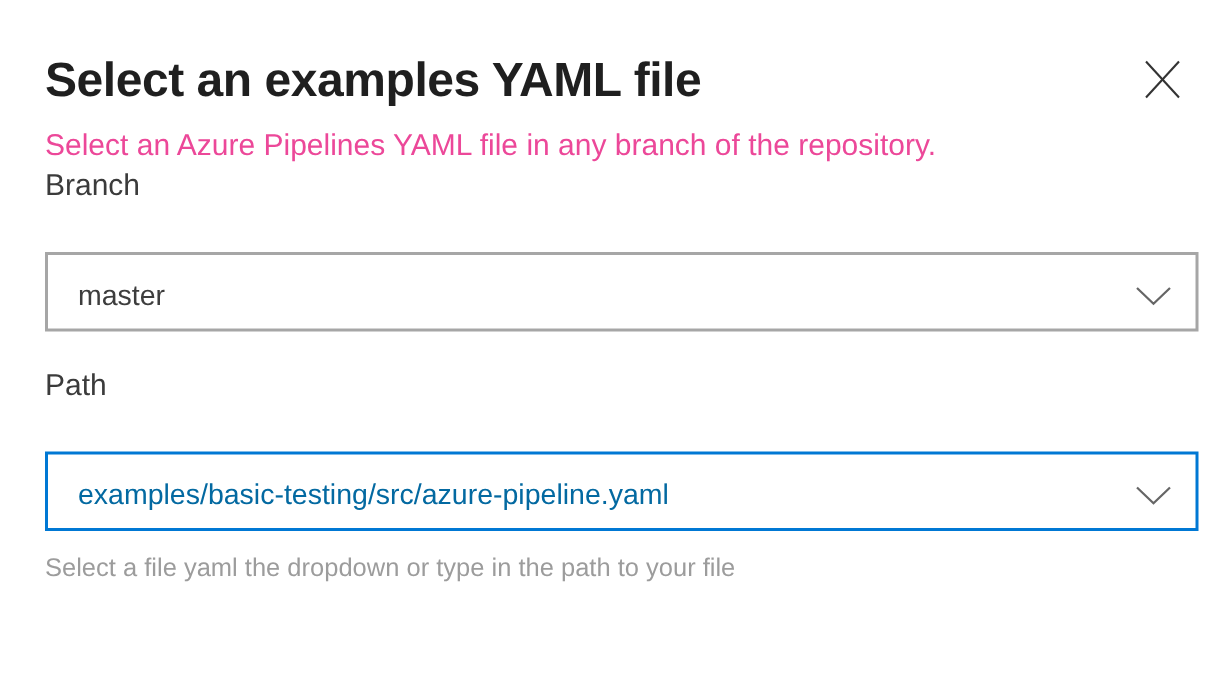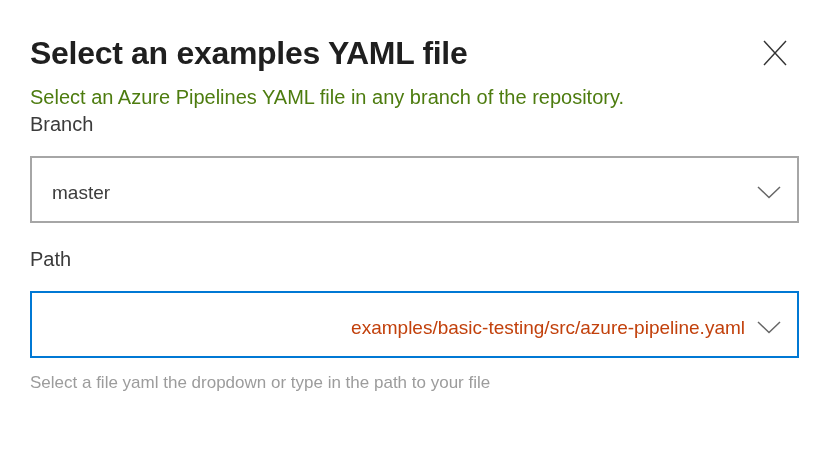--- a/index.html
+++ b/index.html
@@ -23,21 +23,21 @@
     font-weight: 600;
     color: #1f1f1f;
     letter-spacing: -0.3px;
     line-height: 38px;
     margin: 0;
   }
   .dialog-subtitle {
     margin-top: 10px;
     font-size: 20px;
     line-height: 31px;
-    color: #4d7c0f;
+    color: #ec4899;
     max-width: 630px;
     font-weight: 400;
   }
   .close-btn {
     position: absolute;
     top: 36px;
     right: 28px;
     width: 34px;
     height: 34px;
     background: transparent;
@@ -49,23 +49,23 @@
     justify-content: center;
   }
   .field-label {
     font-size: 20px;
     color: #3b3b3b;
   }
   .field-label.path {
     margin-top: 25px;
   }
   .combo {
-    margin-top: 20px;
+    margin-top: 32px;
     width: 769px;
-    height: 67px;
+    height: 53px;
     box-sizing: border-box;
     border: 2px solid #a6a6a6;
     background: #ffffff;
     display: flex;
     align-items: center;
     justify-content: space-between;
     padding: 6px 16px 0 20px;
     cursor: pointer;
   }
   .combo.focused {
@@ -77,24 +77,23 @@
     white-space: nowrap;
     overflow: hidden;
     text-overflow: ellipsis;
   }
   .combo input.combo-input {
     border: none;
     outline: none;
     flex: 1;
     font-family: "Liberation Sans", sans-serif;
     font-size: 19px;
-    color: #c2410c;
+    color: #0369a1;
     padding: 0;
     background: transparent;
-    text-align: right;
   }
   .chevron {
     flex: 0 0 auto;
     margin-left: 12px;
     display: flex;
     align-items: center;
   }
   .helper-text {
     margin-top: 15px;
     font-size: 17px;

